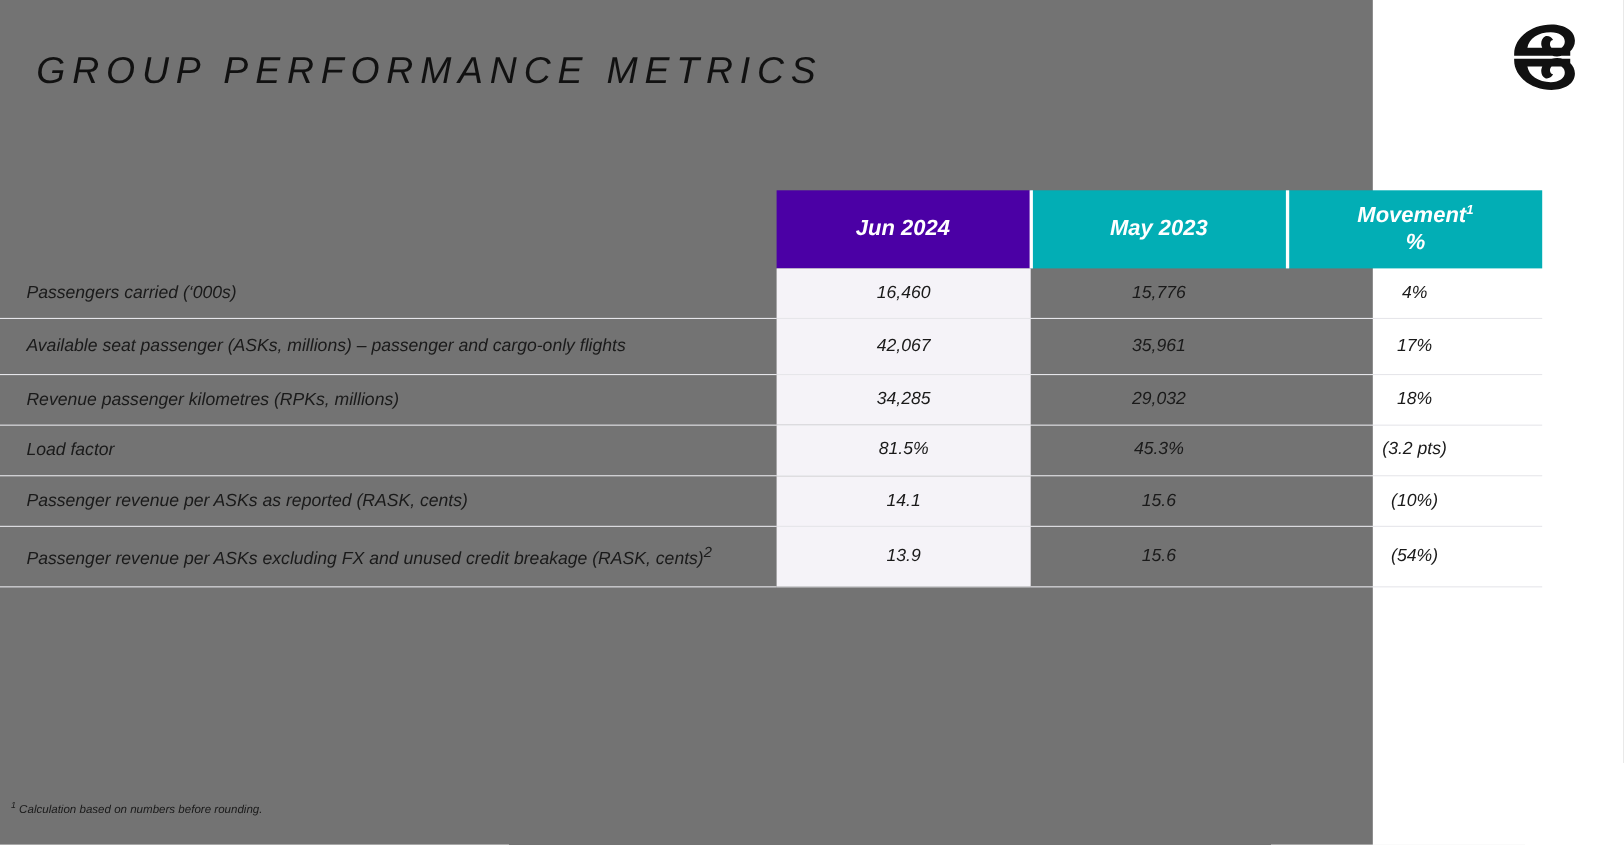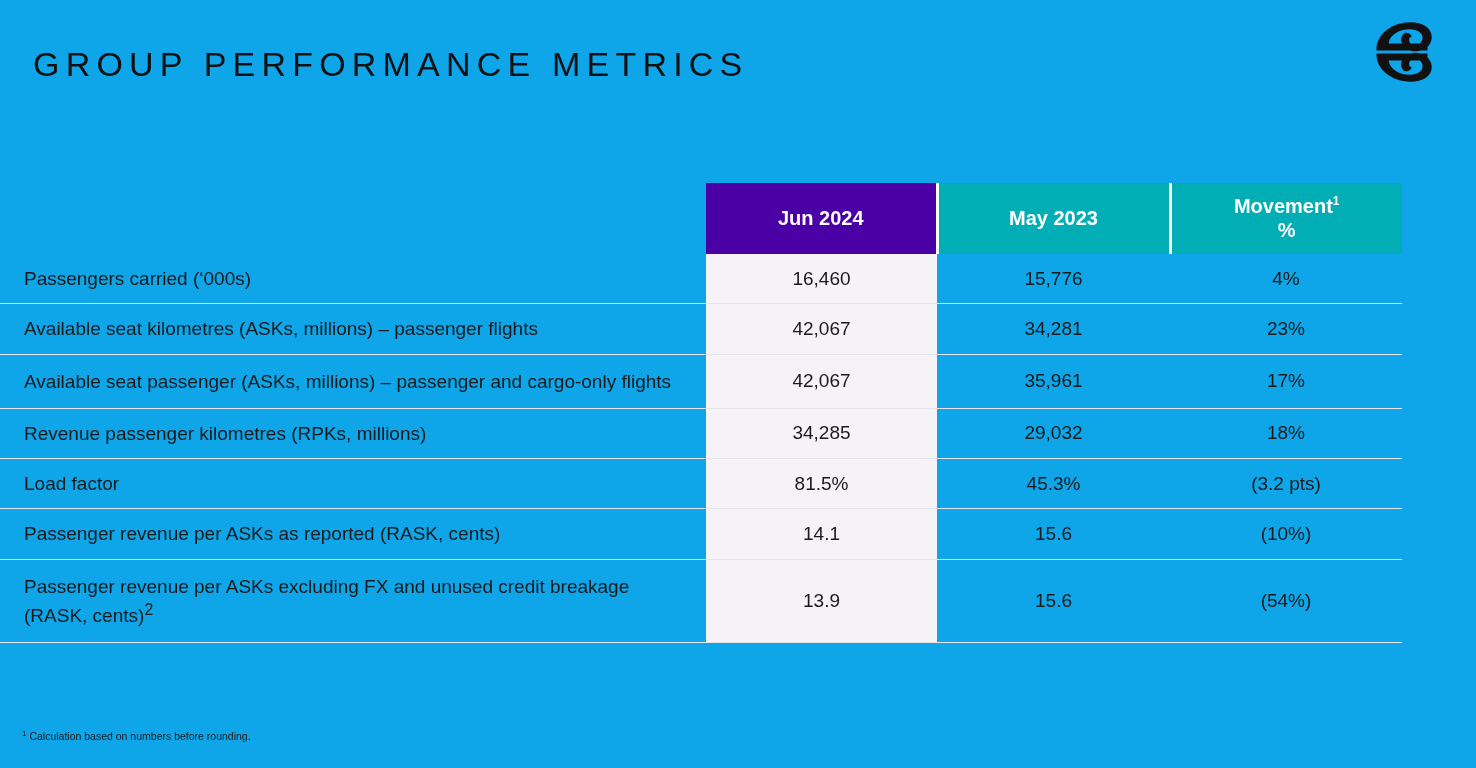--- a/index.html
+++ b/index.html
@@ -5,23 +5,24 @@
   * { box-sizing: border-box; margin: 0; padding: 0; }
   html, body {
     width: 1476px;
     height: 768px;
     background: #ffffff;
     font-family: "Liberation Sans", sans-serif;
     overflow: hidden;
   }
   .slide {
     position: relative;
-    width: 1476px;
+    width: 1248px;
     height: 768px;
-    background: #0ea5e9;
+    background: #737373;
+    font-style: italic;
   }
 
   
   .slide-title {
     position: absolute;
     left: 33px;
     top: 45px;
     font-size: 34px;
     font-weight: 400;
     letter-spacing: 6.2px;
@@ -35,21 +36,21 @@
     left: 1366px;
     top: 18px;
     width: 72px;
     height: 68px;
   }
 
   
   .table-wrap {
     position: absolute;
     left: 0px;
-    top: 183px;
+    top: 173px;
     width: 1476px;
   }
   table.metrics {
     border-collapse: collapse;
     width: 1402px;
     table-layout: fixed;
   }
   table.metrics col.c-label { width: 706px; }
   table.metrics col.c-a     { width: 231px; }
   table.metrics col.c-b     { width: 233px; }
@@ -66,21 +67,21 @@
     padding: 0;
   }
   thead th.blank { background: transparent; }
   thead th.h-2024 { background: #4B00A5; border-right: 3px solid #ffffff; }
   thead th.h-2023 { background: #02AEB5; border-right: 3px solid #ffffff; }
   thead th.h-move { background: #02AEB5; margin-top: 32px; }
   thead th sup { font-size: 12px; vertical-align: super; line-height: 0; }
 
   tbody td {
     border-bottom: 1.5px solid #E6E6EA;
-    font-size: 19px;
+    font-size: 16px;
     color: #1a1a1a;
     padding: 0;
   }
   tbody td.label {
     text-align: left;
     padding: 12px 18px 12px 24px;
     line-height: 1.33;
     vertical-align: middle;
   }
   tbody td.num {
@@ -93,21 +94,20 @@
   tbody tr.r-tall td.label { padding-top: 14px; padding-bottom: 14px; }
 
   
   .footnotes {
     position: absolute;
     left: 10px;
     top: 729px;
     font-size: 10.5px;
     color: #1a1a1a;
     line-height: 1.42;
-    margin-left: 12px;
   }
   .footnotes p { white-space: nowrap; }
   .footnotes sup { font-size: 8px; vertical-align: super; line-height: 0; }
 </style>
 </head>
 <body>
 
 <div class="slide">
 
   <div class="slide-title">GROUP PERFORMANCE METRICS</div>
@@ -137,26 +137,20 @@
           <th class="h-move"><span>Movement</span><sup>1</sup><br><span>%</span></th>
         </tr>
       </thead>
       <tbody>
         <tr>
           <td class="label">Passengers carried (‘000s)</td>
           <td class="num col-2024">16,460</td>
           <td class="num">15,776</td>
           <td class="num">4%</td>
         </tr>
-        <tr>
-          <td class="label">Available seat kilometres (ASKs, millions) – passenger flights</td>
-          <td class="num col-2024">42,067</td>
-          <td class="num">34,281</td>
-          <td class="num">23%</td>
-        </tr>
         <tr class="r-tall">
           <td class="label">Available seat passenger (ASKs, millions) –  passenger and cargo-only flights</td>
           <td class="num col-2024">42,067</td>
           <td class="num">35,961</td>
           <td class="num">17%</td>
         </tr>
         <tr>
           <td class="label">Revenue passenger kilometres (RPKs, millions)</td>
           <td class="num col-2024">34,285</td>
           <td class="num">29,032</td>

